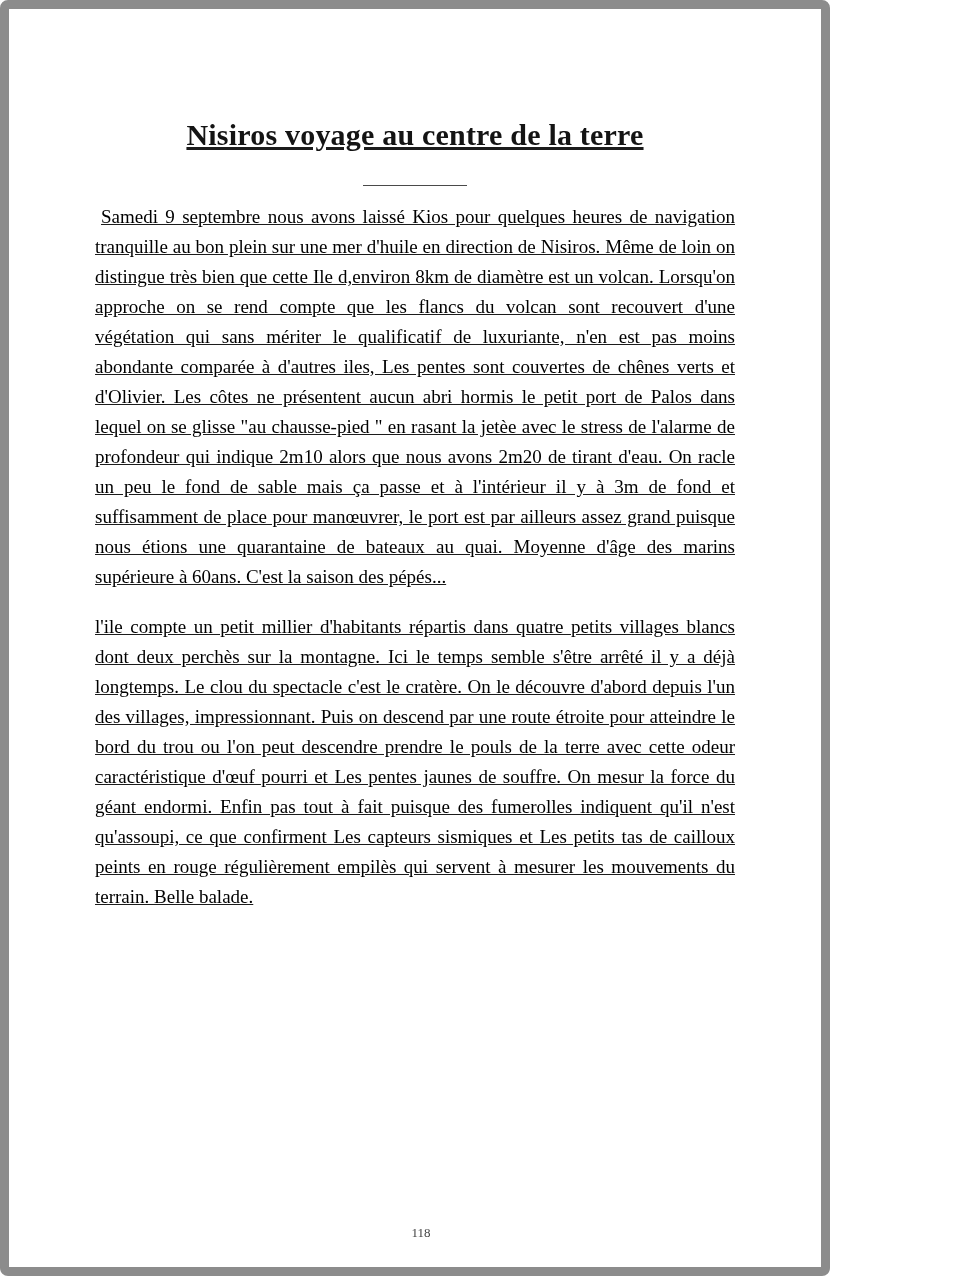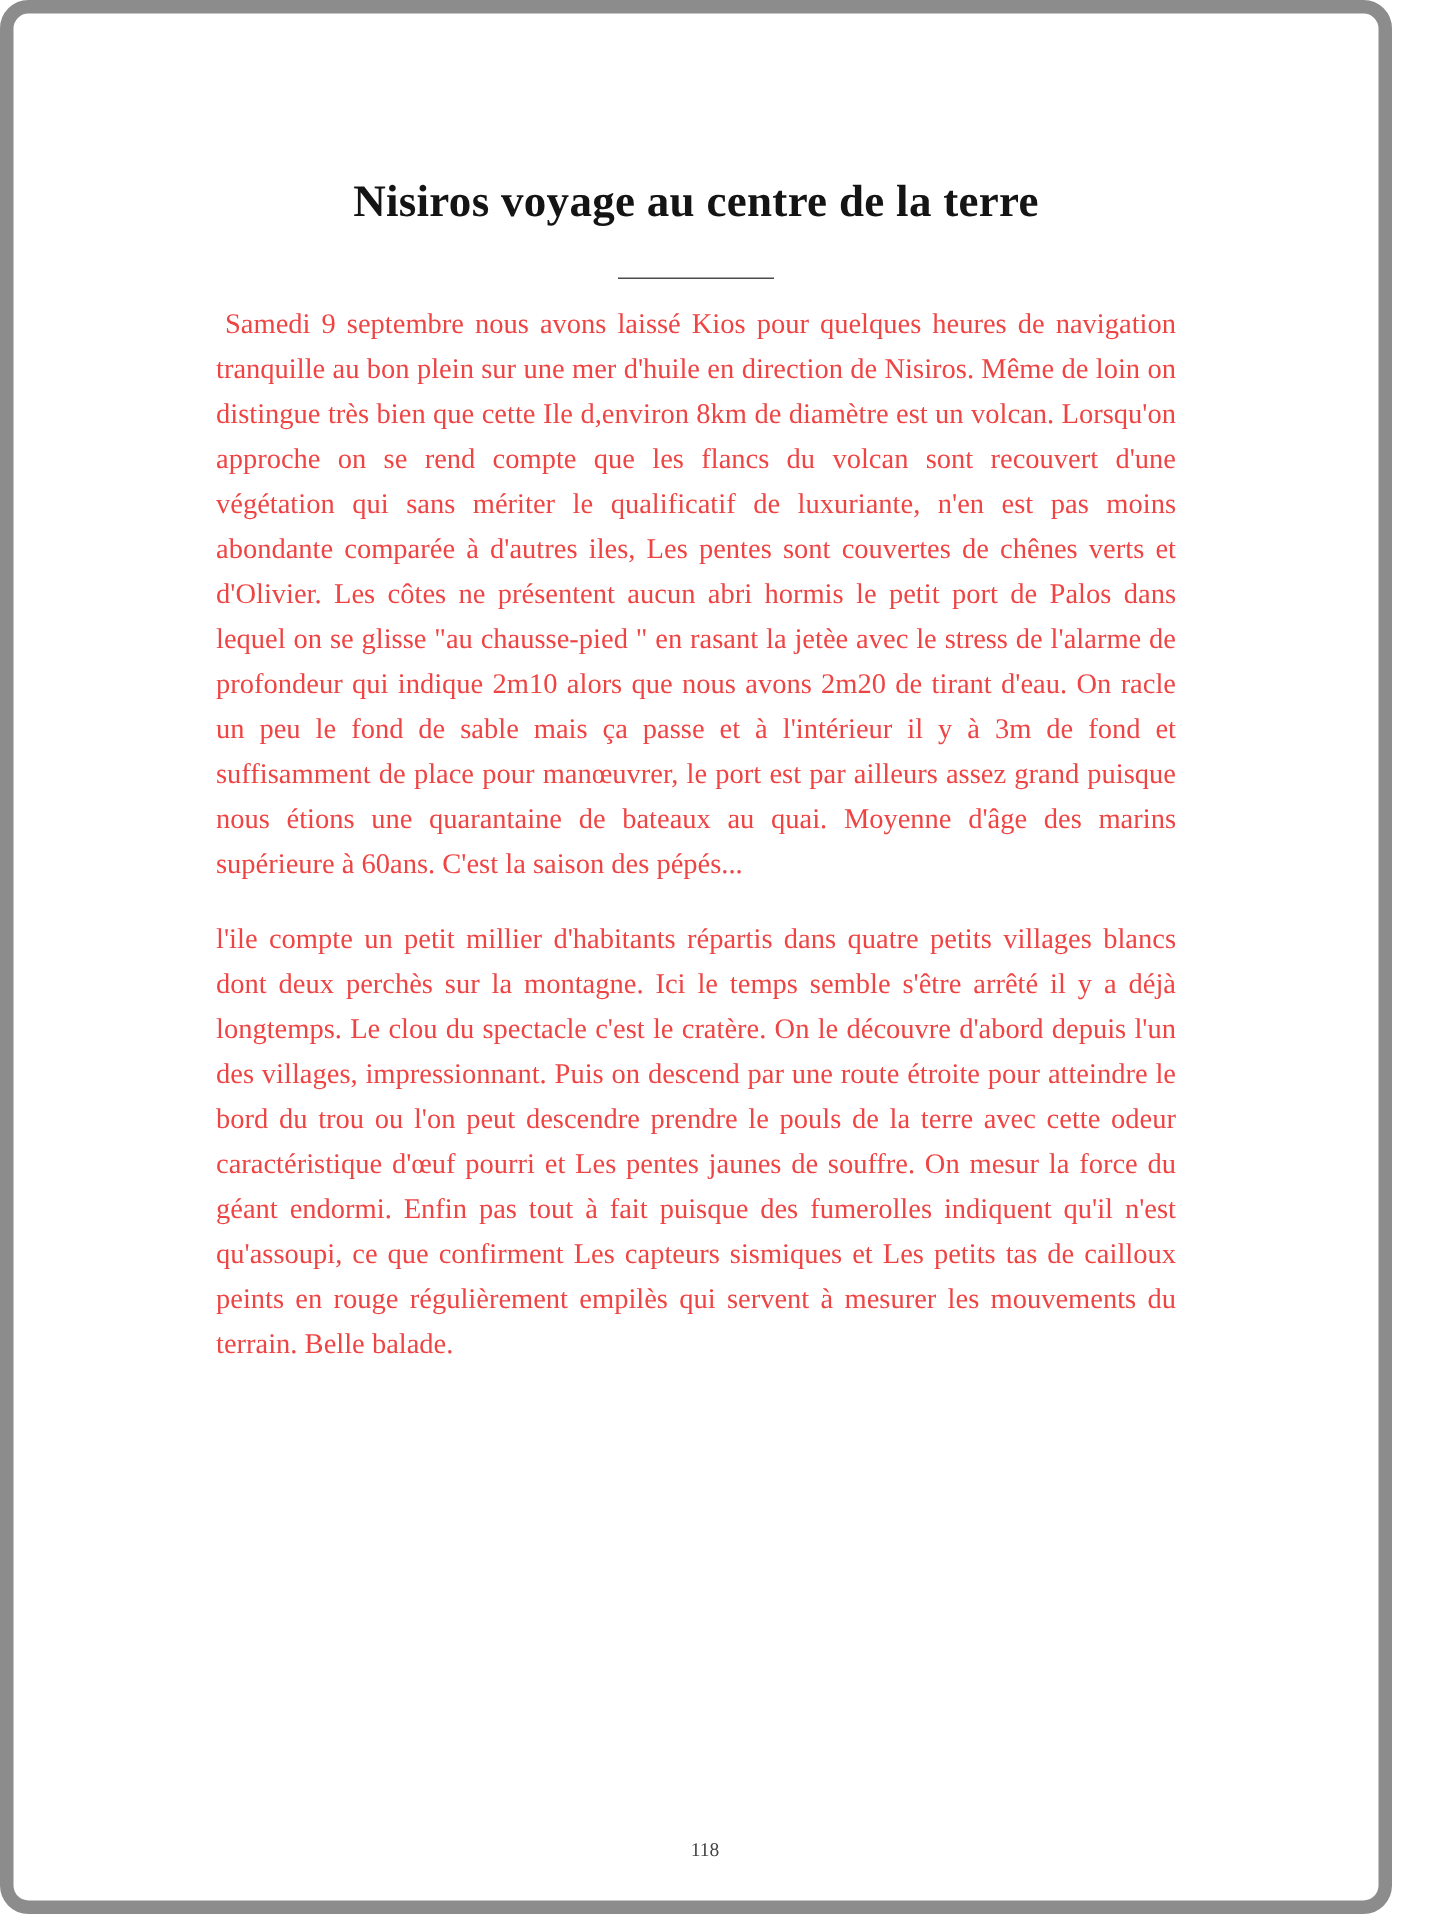--- a/index.html
+++ b/index.html
@@ -2,29 +2,30 @@
 <html><head>
 <meta charset="utf-8">
 <style>
   html, body {
     margin: 0;
     padding: 0;
     background: #ffffff;
   }
   .page {
     position: relative;
-    width: 928px;
+    width: 830px;
     height: 1276px;
     box-sizing: border-box;
     background: #ffffff;
     border: 9px solid #8c8c8c;
-    border-radius: 19px;
+    border-radius: 8px;
     font-family: "Liberation Serif", "DejaVu Serif", serif;
     color: #1c1c1c;
     overflow: hidden;
+    text-decoration: underline;
   }
   .header {
     padding-top: 108px;
     text-align: center;
   }
   h1.title {
     margin: 0;
     font-size: 30px;
     line-height: 36px;
     font-weight: 700;
@@ -42,21 +43,21 @@
     margin: 32px auto 0 auto;
     border-top: 1px solid #4a4a4a;
     height: 0;
   }
   .content {
     width: 640px;
     margin: 16px auto 16px auto;
     font-size: 19px;
     line-height: 30px;
     text-align: justify;
-    color: #ef4444;
+    color: #000000;
   }
   .content p {
     margin: 0 0 20px 0;
   }
   .content p.first {
     text-indent: 6px;
   }
   .page-number {
     position: absolute;
     bottom: 26px;

